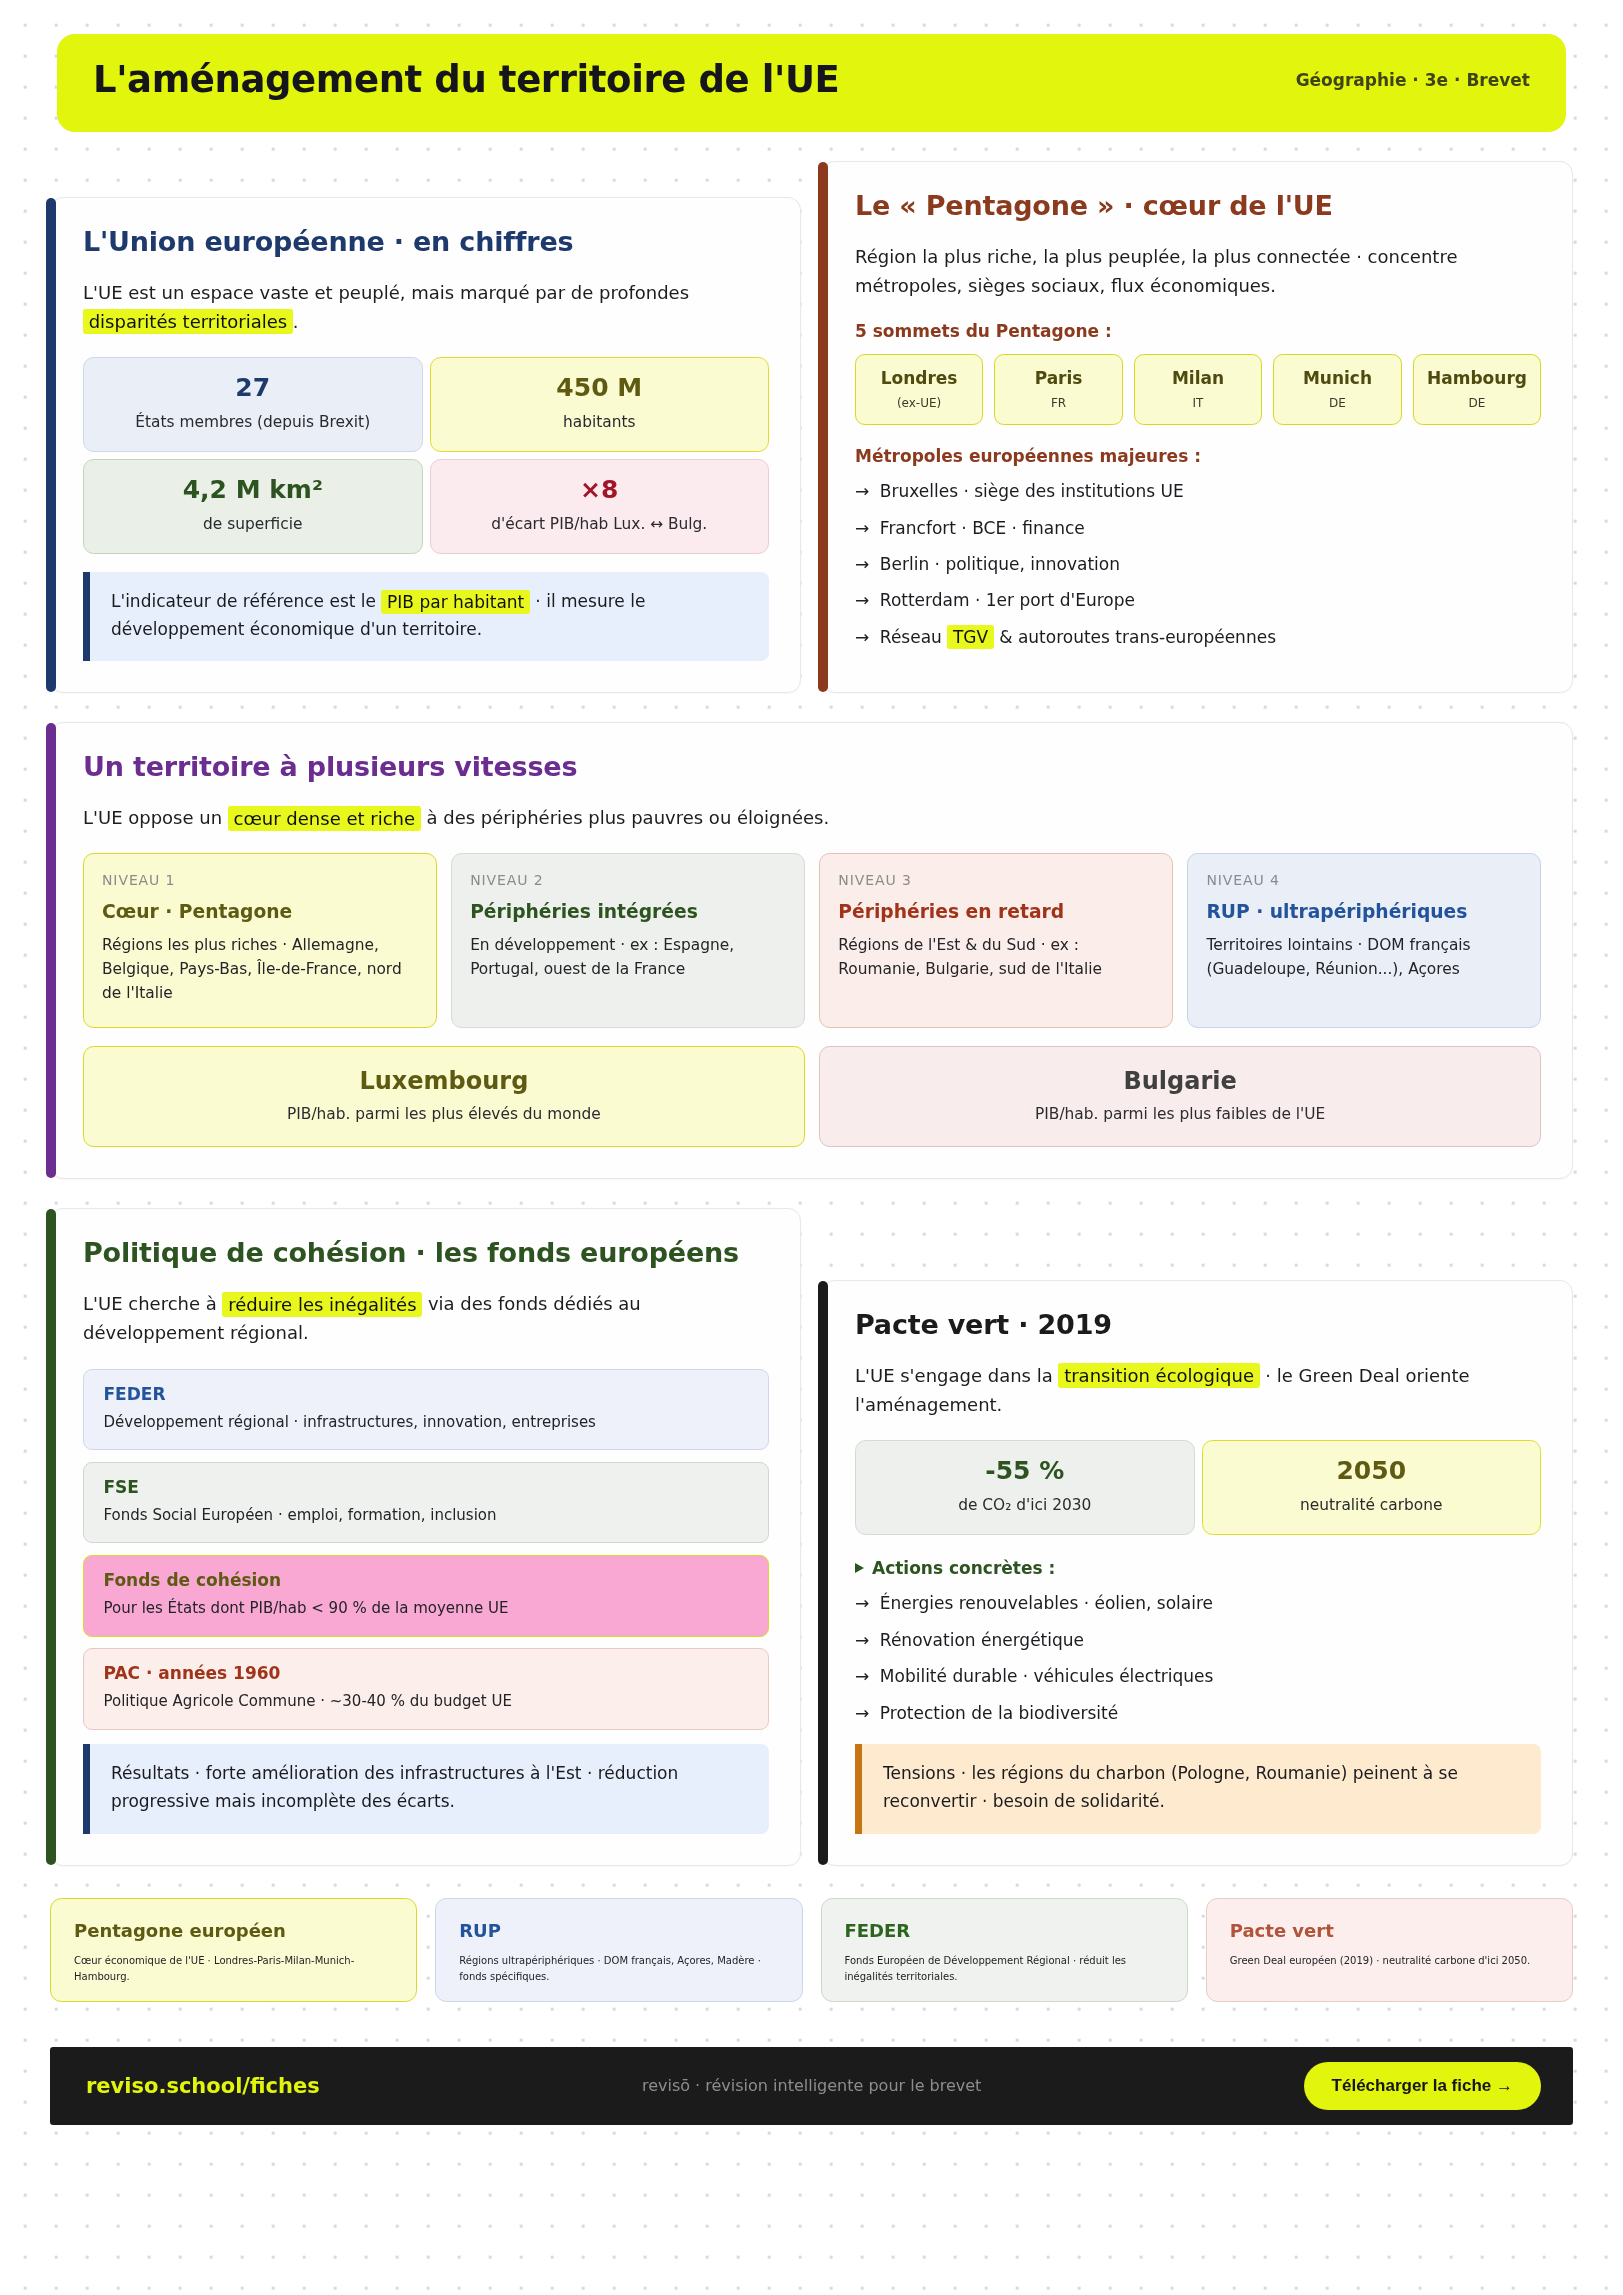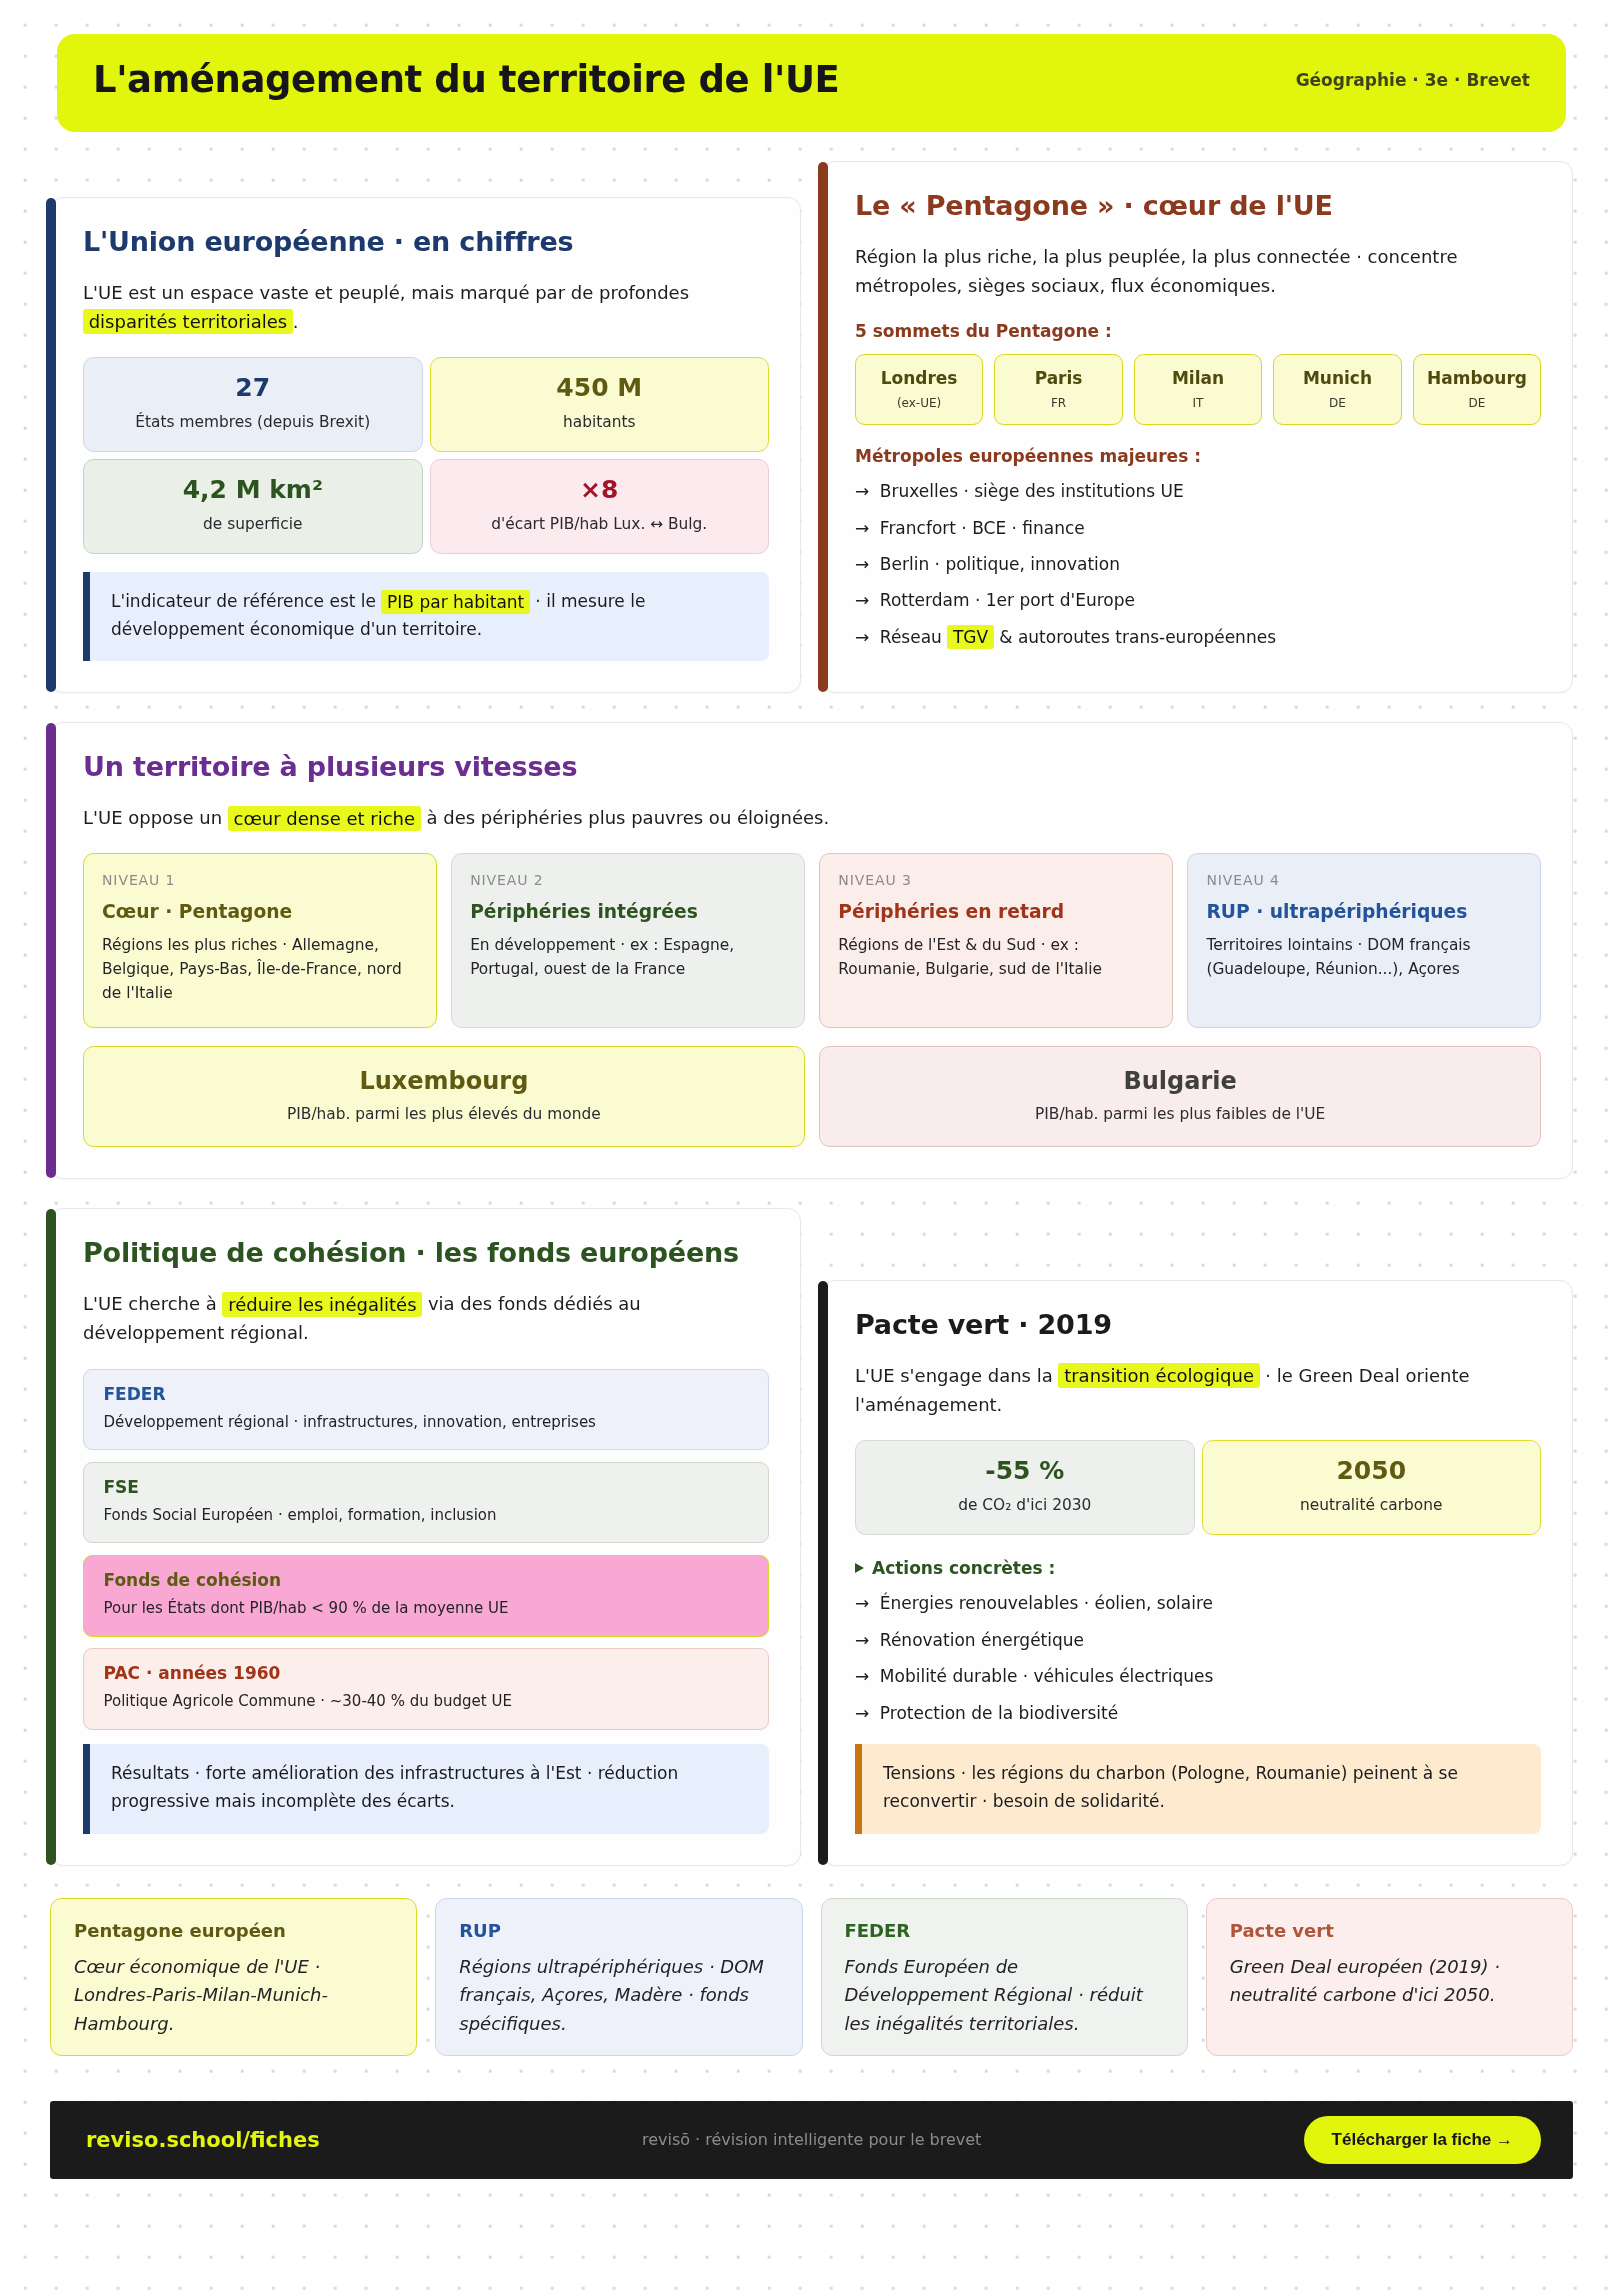--- a/index.html
+++ b/index.html
@@ -321,24 +321,23 @@
     padding: 21px 21px 16px 23px;
     border: 1.3px solid #dcdcdc;
     background: #f7f7f3;
   }
   .gloss .gt {
     font-size: 18px;
     font-weight: 700;
     margin-bottom: 12px;
   }
   .gloss .gd {
-    font-size: 18px;
+    font-size: 10px;
     line-height: 1.6;
     color: #232327;
-    font-style: italic;
   }
   .gloss.g-yellow { background:#fbfbd2; border-color:#d9d923; }
   .gloss.g-yellow .gt { color:#5e5a12; }
   .gloss.g-blue   { background:#eef1f9; border-color:#ccd6ea; }
   .gloss.g-blue .gt { color:#22539b; }
   .gloss.g-green  { background:#eff2ee; border-color:#ccd8c8; }
   .gloss.g-green .gt { color:#2d6420; }
   .gloss.g-rose   { background:#fbeeec; border-color:#e8cbc5; }
   .gloss.g-rose .gt { color:#b0543c; }
 

